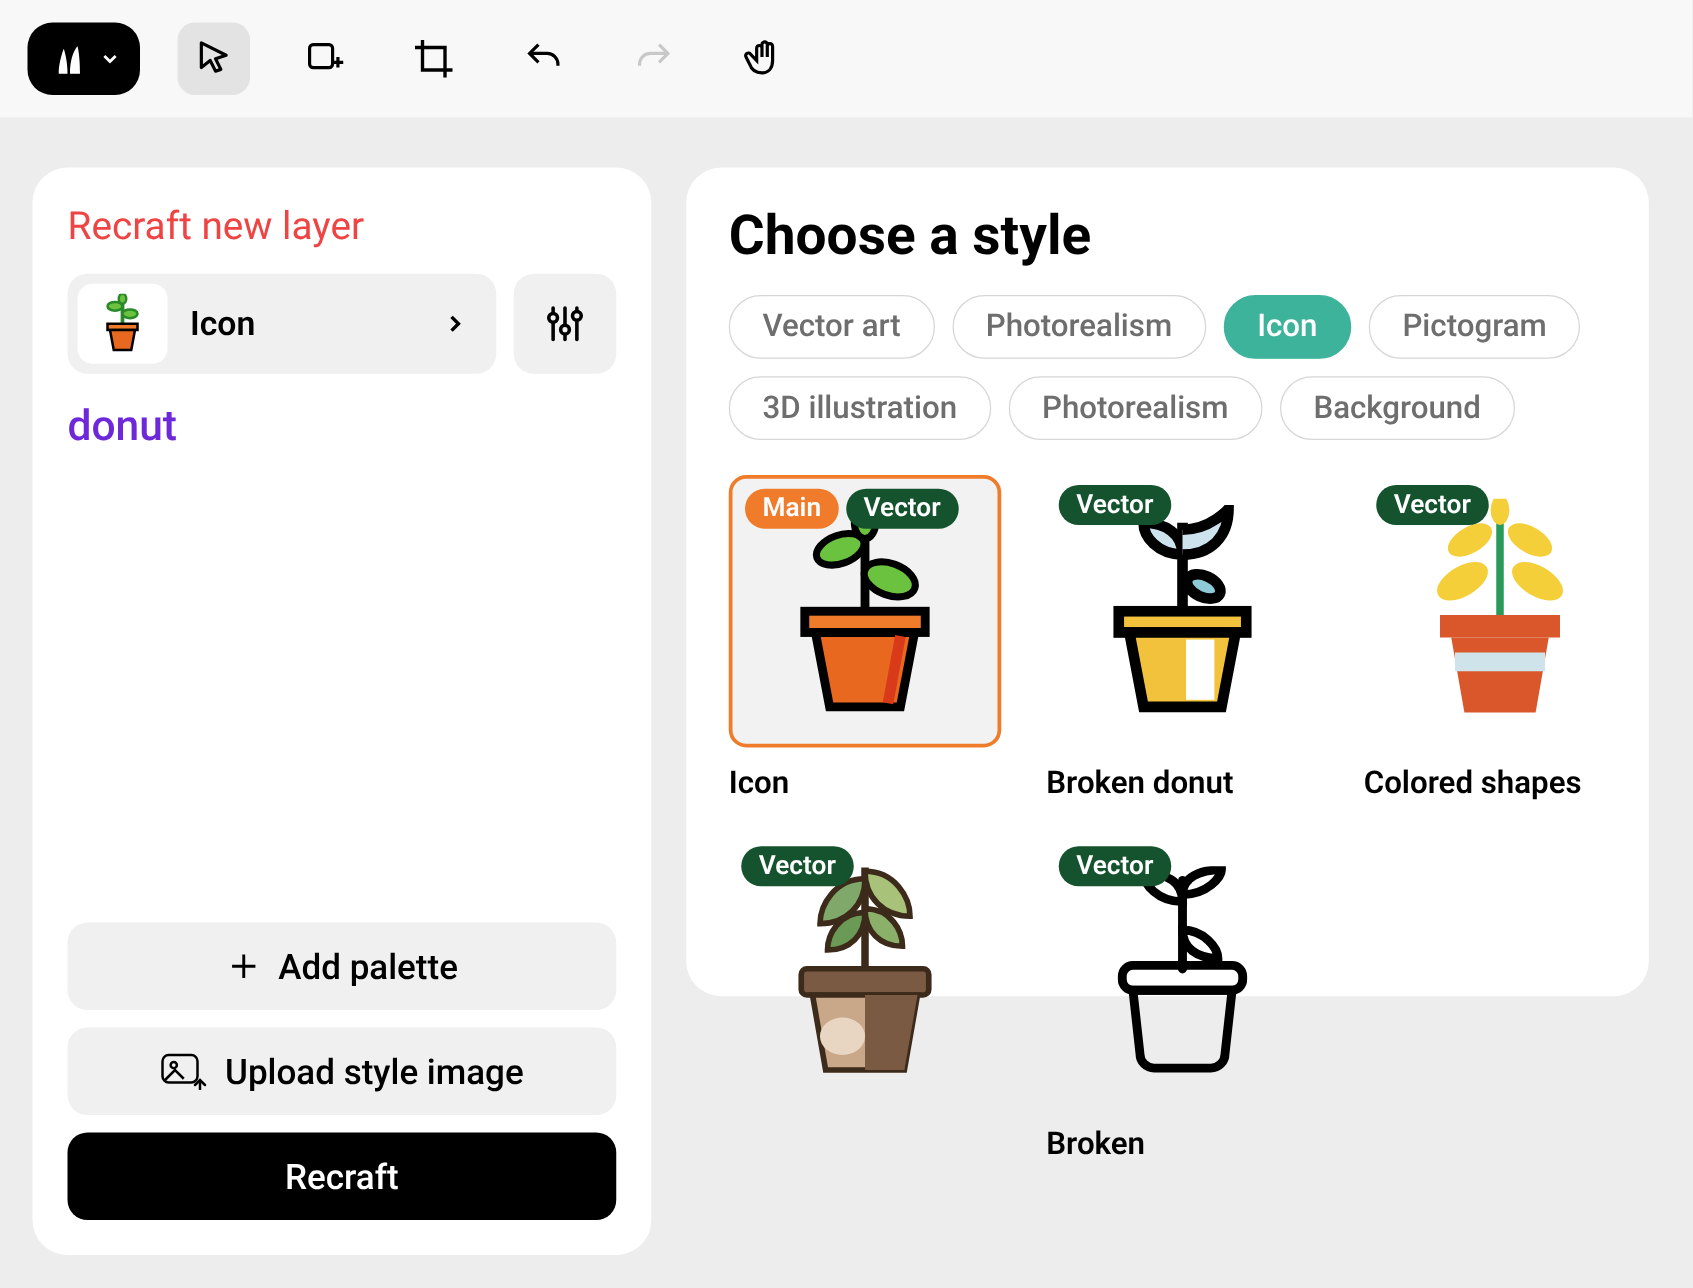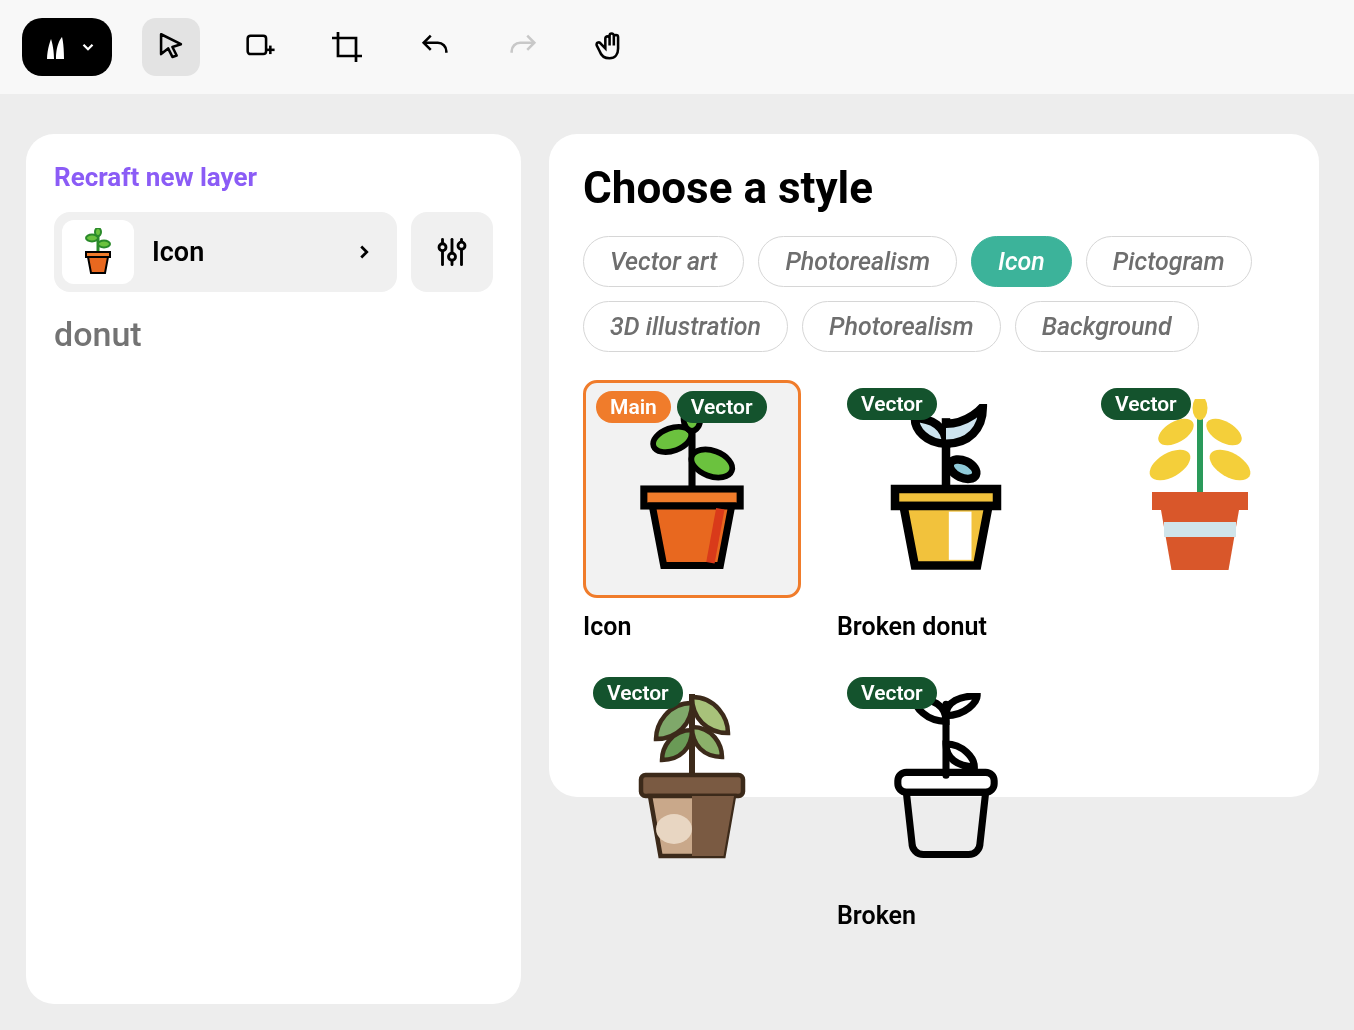--- a/index.html
+++ b/index.html
@@ -51,23 +51,23 @@
   .left-panel {
     background: #fff;
     border-radius: 28px;
     width: 495px;
     height: 870px;
     padding: 28px;
     display: flex;
     flex-direction: column;
   }
   .panel-title {
-    color: #8b5cf6;
-    font-size: 26px;
-    font-weight: 700;
+    color: #ef4444;
+    font-size: 31px;
+    font-weight: 400;
     margin-bottom: 20px;
   }
   .style-row {
     display: flex;
     gap: 14px;
     margin-bottom: 22px;
   }
   .style-chip {
     background: #f0f0f0;
     border-radius: 16px;
@@ -100,21 +100,21 @@
     width: 82px;
     height: 80px;
     display: flex;
     align-items: center;
     justify-content: center;
     cursor: pointer;
   }
   .prompt-text {
     font-size: 34px;
     font-weight: 500;
-    color: #737373;
+    color: #6d28d9;
     border: none;
     outline: none;
     width: 100%;
     flex: 1;
   }
   .left-actions {
     display: flex;
     flex-direction: column;
     gap: 14px;
     margin-top: auto;
@@ -147,21 +147,20 @@
   }
   .cat-row { display: flex; flex-wrap: wrap; gap: 14px; margin-bottom: 14px; }
   .cat-pill {
     border: 1.5px solid #d6d6d6;
     border-radius: 999px;
     padding: 10px 26px;
     font-size: 25px;
     font-weight: 500;
     color: #6e6e6e;
     cursor: pointer;
-    font-style: italic;
   }
   .cat-pill.active {
     background: #3cb39a;
     border-color: #3cb39a;
     color: #fff;
   }
   .style-grid {
     display: grid;
     grid-template-columns: repeat(3, 1fr);
     gap: 28px 36px;
@@ -281,20 +280,42 @@
             <line x1="12" y1="4" x2="12" y2="20"></line>
             <circle cx="12" cy="15" r="2.2" fill="#f0f0f0"></circle>
             <line x1="18" y1="4" x2="18" y2="20"></line>
             <circle cx="18" cy="8" r="2.2" fill="#f0f0f0"></circle>
           </svg>
       </div>
     </div>
 
     <div class="prompt-text">donut</div>
 
+    <div class="left-actions">
+      <div class="lg-btn light">
+        <svg width="28" height="28" viewBox="0 0 24 24" fill="none" stroke="#000" stroke-width="2">
+            <line x1="12" y1="4" x2="12" y2="20"></line>
+            <line x1="4" y1="12" x2="20" y2="12"></line>
+          </svg>
+        <span>Add palette</span>
+      </div>
+      <div class="lg-btn light">
+        <svg width="38" height="30" viewBox="0 0 38 30" fill="none" stroke="#000" stroke-width="2">
+            <rect x="2" y="2" width="28" height="22" rx="5"></rect>
+            <circle cx="11" cy="10" r="2.5"></circle>
+            <path d="M4 22l8-8 7 7"></path>
+            <path d="M28 26l4-4 4 4" stroke-linecap="round"></path>
+            <line x1="32" y1="22" x2="32" y2="30"></line>
+          </svg>
+        <span>Upload style image</span>
+      </div>
+      <div class="lg-btn dark">
+        <span>Recraft</span>
+      </div>
+    </div>
   </div>
 
   <div class="right-panel">
     <div class="right-title">Choose a style</div>
 
     <div class="cat-row">
       <div class="cat-pill">Vector art</div>
       <div class="cat-pill">Photorealism</div>
       <div class="cat-pill active">Icon</div>
       <div class="cat-pill">Pictogram</div>
@@ -354,20 +375,21 @@
             <ellipse cx="34" cy="22" rx="13" ry="7" fill="#f4cf3a" transform="rotate(-30 34 22)"></ellipse>
             <ellipse cx="66" cy="22" rx="13" ry="7" fill="#f4cf3a" transform="rotate(30 66 22)"></ellipse>
             <ellipse cx="30" cy="44" rx="15" ry="8" fill="#f4cf3a" transform="rotate(-30 30 44)"></ellipse>
             <ellipse cx="70" cy="44" rx="15" ry="8" fill="#f4cf3a" transform="rotate(30 70 44)"></ellipse>
             <ellipse cx="50" cy="6" rx="5" ry="8" fill="#f4cf3a"></ellipse>
             <rect x="18" y="62" width="64" height="12" fill="#d9572a"></rect>
             <path d="M24 74h52l-7 40H31z" fill="#d9572a"></path>
             <rect x="26" y="82" width="48" height="10" fill="#cfe4ea"></rect>
           </svg>
         </div>
+        <div class="caption">Colored shapes</div>
       </div>
 
       <div class="style-card">
         <div class="thumb">
           <div class="badges">
               <span class="badge vec">Vector</span>
             </div>
           <svg width="160" height="180" viewBox="0 0 100 120">
             <line x1="50" y1="4" x2="50" y2="60" stroke="#3c2a1a" stroke-width="4"></line>
             <path d="M50 10c-16 0-24 14-24 24 14 0 24-10 24-24z" fill="#7fa86a" stroke="#3c2a1a" stroke-width="3"></path>

